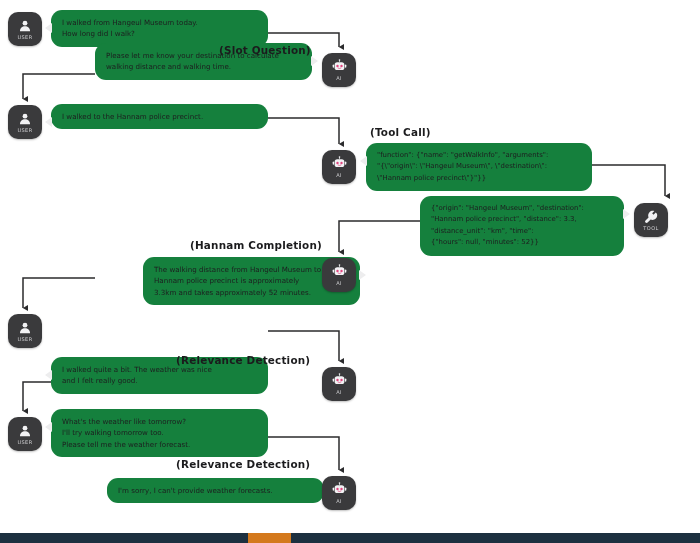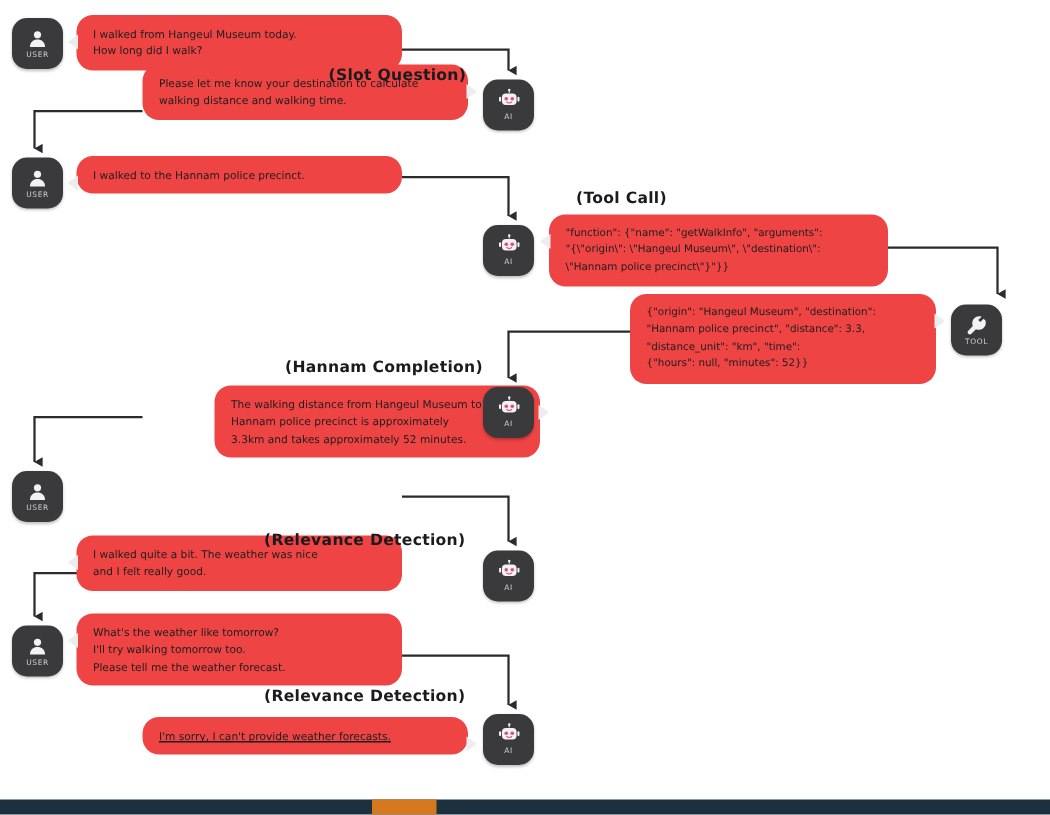--- a/index.html
+++ b/index.html
@@ -28,21 +28,21 @@
   .avatar .glyph{display:block;line-height:0;}
   .avatar .cap{
     font-size:5px;letter-spacing:.4px;
     color:#cfcfd2;margin-top:1px;
     font-family:"DejaVu Sans", sans-serif;
   }
 
   
   .bubble{
     position:absolute;z-index:2;
-    background:#ef4444;
+    background:#15803d;
     border-radius:11px;
     padding:7px 11px;
     font-size:7.1px;
     line-height:1.62;
     color:#1d1d1f;
     white-space:pre-line;
     box-sizing:border-box;
   }
   .bubble.mono{
     font-family:"DejaVu Sans", sans-serif;
@@ -112,21 +112,21 @@
 
       <path d="M268,331 L339,331 L339,361" marker-end="url(#arw)"></path>
 
       <path d="M95,382 L23,382 L23,411" marker-end="url(#arw)"></path>
 
       <path d="M268,437 L339,437 L339,470" marker-end="url(#arw)"></path>
     </g>
   </svg>
 
   <div class="stage" style="left:219px;top:44px;text-align:center;">(Slot Question)</div>
-  <div class="stage" style="left:384px;top:126px;">(Tool Call)</div>
+  <div class="stage" style="left:370px;top:126px;">(Tool Call)</div>
   <div class="stage" style="left:190px;top:239px;">(Hannam Completion)</div>
   <div class="stage" style="left:176px;top:354px;">(Relevance Detection)</div>
   <div class="stage" style="left:176px;top:458px;">(Relevance Detection)</div>
 
   <div class="avatar" style="left:8px;top:12px;">
     <span class="glyph">
       <svg width="14" height="14" viewBox="0 0 24 24" fill="#f2f2f4">
         <circle cx="12" cy="7.2" r="4.1"></circle>
         <path d="M3.4,21 C3.4,15.6 7.3,12.6 12,12.6 C16.7,12.6 20.6,15.6 20.6,21 Z"></path>
       </svg>
@@ -270,19 +270,19 @@
         <rect x="4.2" y="5.2" width="15.6" height="12.4" rx="4.2" fill="#f2f2f4"></rect>
         <circle cx="8.8" cy="11" r="1.9" fill="#e2457f"></circle>
         <circle cx="15.2" cy="11" r="1.9" fill="#e2457f"></circle>
         <path d="M9.4,14.4 Q12,16.5 14.6,14.4" stroke="#e2457f" stroke-width="1.2" fill="none" stroke-linecap="round"></path>
         <rect x="1.1" y="8.8" width="2.2" height="5.2" rx="1.1" fill="#f2f2f4"></rect>
         <rect x="20.7" y="8.8" width="2.2" height="5.2" rx="1.1" fill="#f2f2f4"></rect>
       </svg>
     </span>
     <span class="cap">AI</span>
   </div>
-  <div class="bubble tail-right" style="left:95px;top:478px;width:217px;text-decoration:underline;">I'm sorry, I can't provide weather forecasts.</div>
+  <div class="bubble tail-right" style="left:107px;top:478px;width:217px;">I'm sorry, I can't provide weather forecasts.</div>
 
   <div id="bottombar">
     <div class="seg" style="left:248px;width:43px;"></div>
   </div>
 
 </div>
 
 </body></html>

